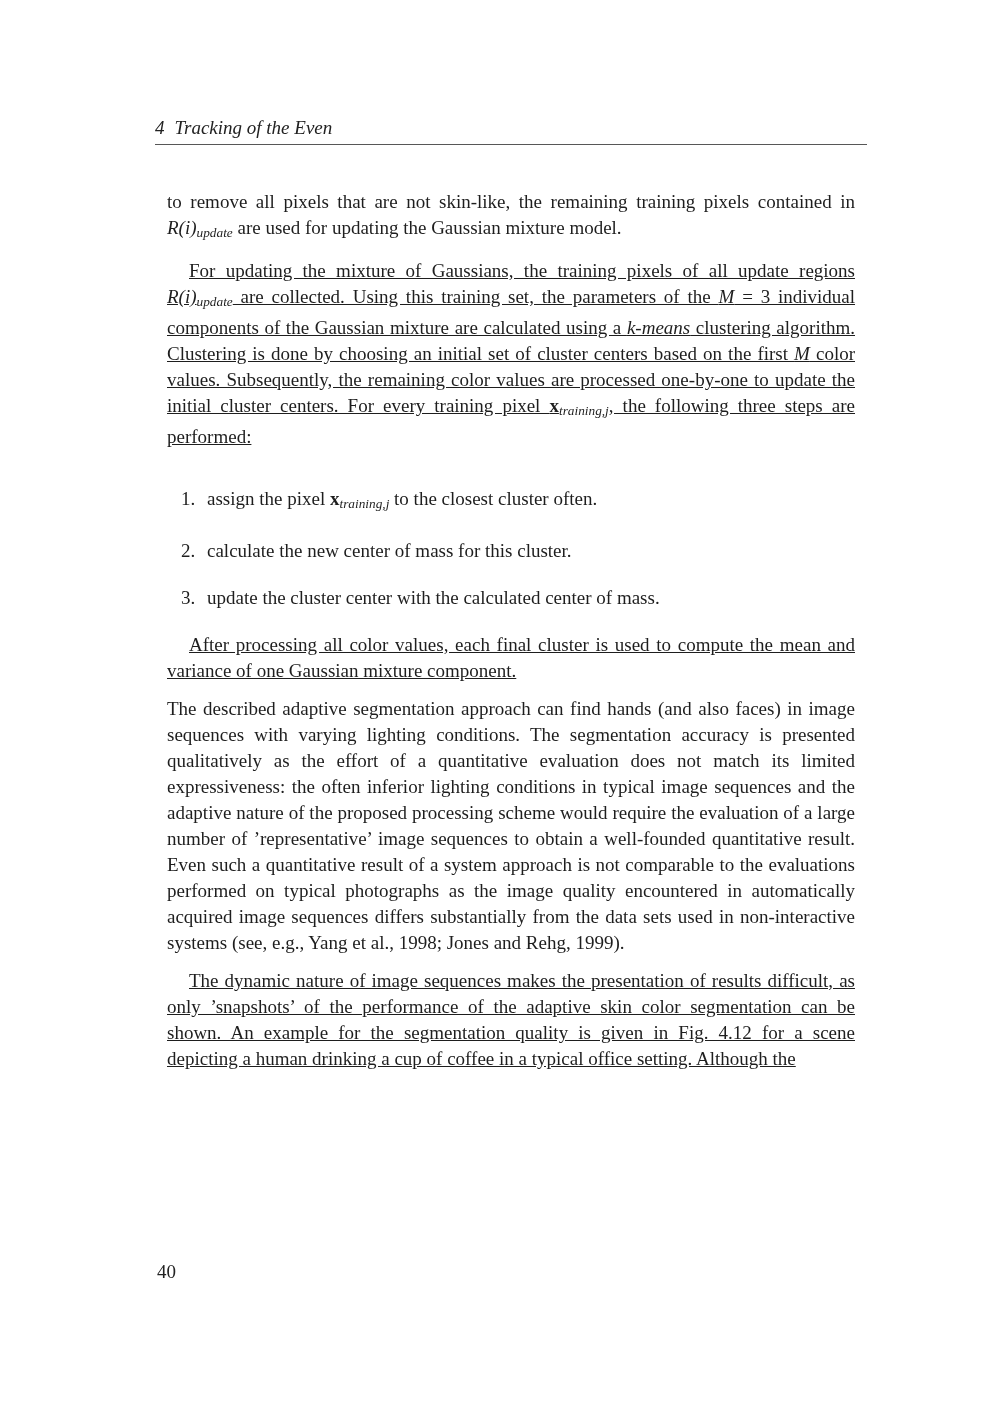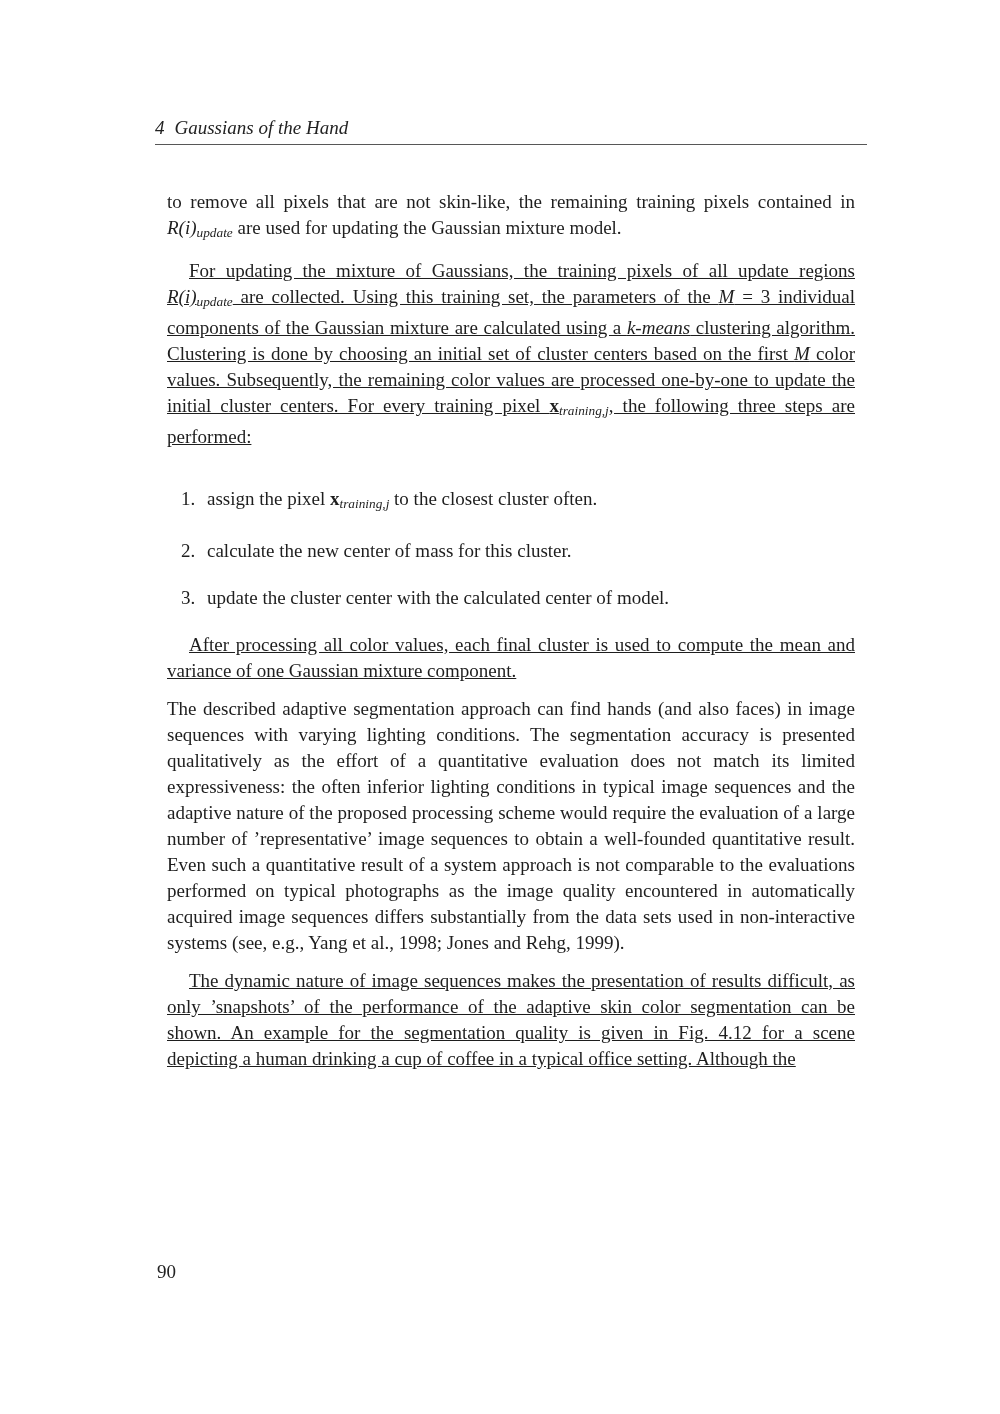--- a/index.html
+++ b/index.html
@@ -80,47 +80,47 @@
     vertical-align: -0.22em;
   }
 </style>
 </head>
 <body>
 
 <div class="page">
   <div class="content">
 
     <div class="chapter-header">
-      <span class="chapter-number">4</span><span>Gaussians of the Hand</span>
+      <span class="chapter-number">4</span><span>Tracking of the Even</span>
     </div>
     <hr class="header-rule">
 
     <p class="para first-para"><span class="seg-t">to remove all pixels that are not skin-like, the remaining training pixels contained in </span><span class="seg-i">R(i)</span><span class="seg-sub">update</span><span class="seg-t"> are used for updating the Gaussian mixture model.</span></p>
 
     <p class="para indent"><span class="seg-t">For updating the mixture of Gaussians, the training pixels of all update regions </span><span class="seg-i">R(i)</span><span class="seg-sub">update</span><span class="seg-t"> are collected. Using this training set, the parameters of the </span><span class="seg-i">M</span><span class="seg-t"> = 3 individual components of the Gaussian mixture are calculated using a </span><span class="seg-i">k-means</span><span class="seg-t"> clustering algorithm. Clustering is done by choosing an initial set of cluster centers based on the first </span><span class="seg-i">M</span><span class="seg-t"> color values. Subsequently, the remaining color values are processed one-by-one to update the initial cluster centers. For every training pixel </span><span class="seg-b">x</span><span class="seg-sub">training,j</span><span class="seg-t">, the following three steps are performed:</span></p>
 
     <div class="numbered-list">
       <div class="list-item">
         <span class="li-num">1.</span>
         <span class="li-text"><span class="seg-t">assign the pixel </span><span class="seg-b">x</span><span class="seg-sub">training,j</span><span class="seg-t"> to the closest cluster often.</span></span>
       </div>
       <div class="list-item">
         <span class="li-num">2.</span>
         <span class="li-text"><span class="seg-t">calculate the new center of mass for this cluster.</span></span>
       </div>
       <div class="list-item">
         <span class="li-num">3.</span>
-        <span class="li-text"><span class="seg-t">update the cluster center with the calculated center of model.</span></span>
+        <span class="li-text"><span class="seg-t">update the cluster center with the calculated center of mass.</span></span>
       </div>
     </div>
 
     <p class="para indent"><span class="seg-t">After processing all color values, each final cluster is used to compute the mean and variance of one Gaussian mixture component.</span></p>
 
 
     <p class="para"><span class="seg-t">The described adaptive segmentation approach can find hands (and also faces) in image sequences with varying lighting conditions. The segmentation accuracy is presented qualitatively as the effort of a quantitative evaluation does not match its limited expressiveness: the often inferior lighting conditions in typical image sequences and the adaptive nature of the proposed processing scheme would require the evaluation of a large number of ’representative’ image sequences to obtain a well-founded quantitative result. Even such a quantitative result of a system approach is not comparable to the evaluations performed on typical photographs as the image quality encountered in automatically acquired image sequences differs substantially from the data sets used in non-interactive systems (see, e.g., Yang et al., 1998; Jones and Rehg, 1999).</span></p>
 
 
     <p class="para indent"><span class="seg-t">The dynamic nature of image sequences makes the presentation of results difficult, as only ’snapshots’ of the performance of the adaptive skin color segmentation can be shown. An example for the segmentation quality is given in Fig. 4.12 for a scene depicting a human drinking a cup of coffee in a typical office setting. Although the</span></p>
 
   </div>
 
-  <div class="page-number">90</div>
+  <div class="page-number">40</div>
 </div>
 
 </body></html>

